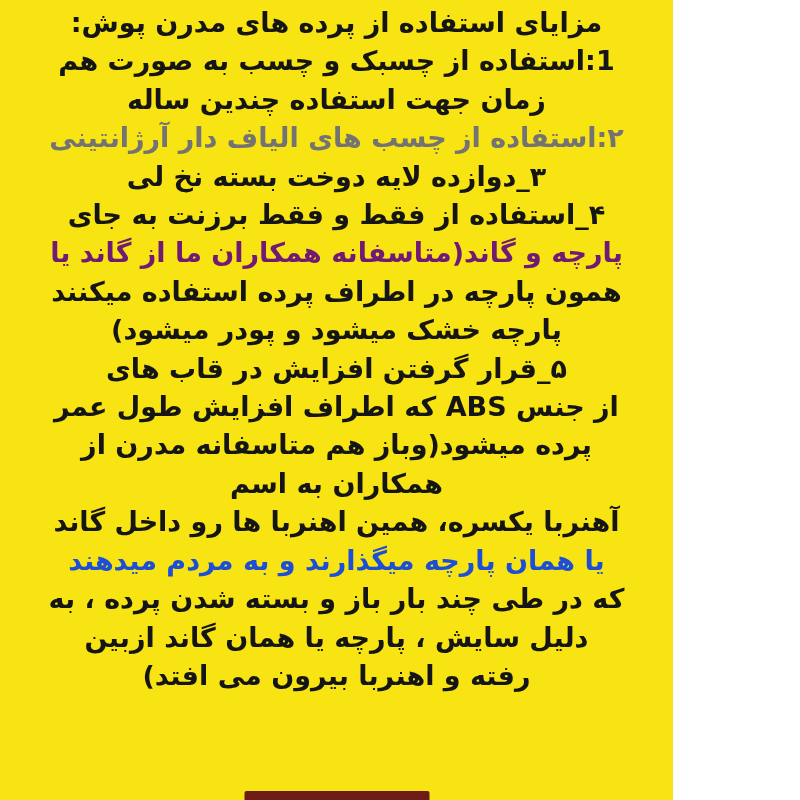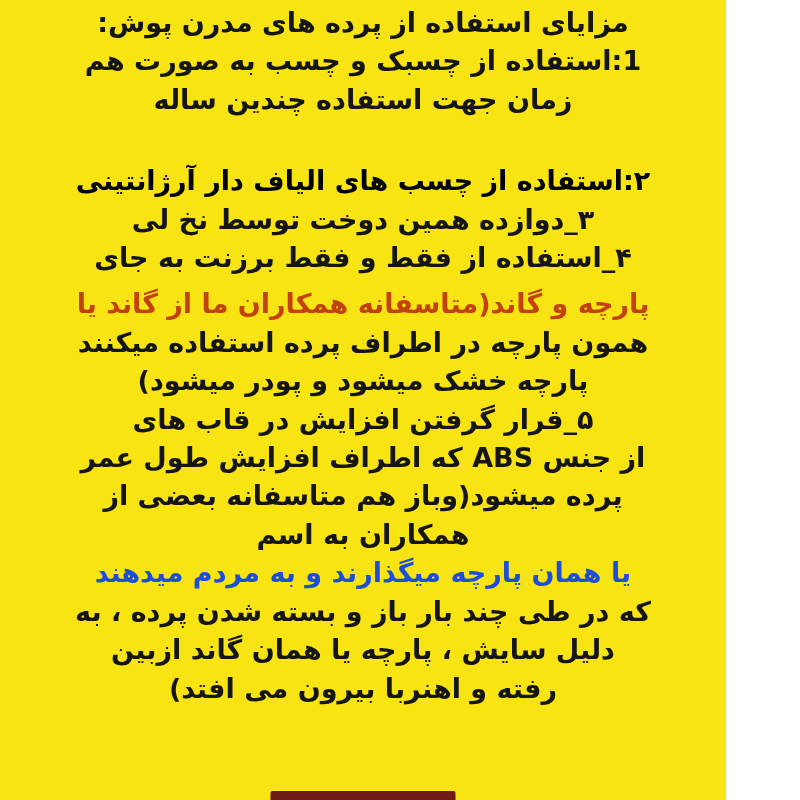--- a/index.html
+++ b/index.html
@@ -4,21 +4,21 @@
 <style>
   html, body {
     margin: 0;
     padding: 0;
     width: 800px;
     height: 800px;
     overflow: hidden;
   }
   .page {
     position: relative;
-    width: 726px;
+    width: 673px;
     height: 800px;
     box-sizing: border-box;
     direction: rtl;
     text-align: center;
     padding-top: 4px;
     background: #f7e412;
   }
   .line {
     font-family: "DejaVu Sans", sans-serif;
     font-weight: 700;
@@ -39,28 +39,29 @@
     border-radius: 2px 2px 0 0;
   }
 </style>
 </head>
 <body>
 
 <div class="page" style="background: rgb(247, 228, 18);">
   <div class="line" style="color: rgb(21, 21, 21);">مزایای استفاده از پرده های مدرن پوش:</div>
   <div class="line" style="color: rgb(21, 21, 21);">1:استفاده از چسبک و چسب به صورت هم</div>
   <div class="line" style="color: rgb(21, 21, 21);">زمان جهت استفاده چندین ساله</div>
-  <div class="line" style="color: #000000; margin-top: 43px;">۲:استفاده از چسب های الیاف دار آرژانتینی</div>
-  <div class="line" style="color: rgb(21, 21, 21);">۳_دوازده همین دوخت توسط نخ لی</div>
+  <div class="line" style="color: #737373;">۲:استفاده از چسب های الیاف دار آرژانتینی</div>
+  <div class="line" style="color: rgb(21, 21, 21);">۳_دوازده لایه دوخت بسته نخ لی</div>
   <div class="line" style="color: rgb(21, 21, 21);">۴_استفاده از فقط و فقط برزنت به جای</div>
-  <div class="line" style="color: #c2410c; margin-top: 8px;">پارچه و گاند(متاسفانه همکاران ما از گاند یا</div>
+  <div class="line" style="color: #701a75;">پارچه و گاند(متاسفانه همکاران ما از گاند یا</div>
   <div class="line" style="color: rgb(21, 21, 21);">همون پارچه در اطراف پرده استفاده میکنند</div>
   <div class="line" style="color: rgb(21, 21, 21);">پارچه خشک میشود و پودر میشود)</div>
   <div class="line" style="color: rgb(21, 21, 21);">۵_قرار گرفتن افزایش در قاب های</div>
   <div class="line" style="color: rgb(21, 21, 21);">از جنس ABS که اطراف افزایش طول عمر</div>
-  <div class="line" style="color: rgb(21, 21, 21);">پرده میشود(وباز هم متاسفانه بعضی از</div>
+  <div class="line" style="color: rgb(21, 21, 21);">پرده میشود(وباز هم متاسفانه مدرن از</div>
   <div class="line" style="color: rgb(21, 21, 21);">همکاران به اسم</div>
+  <div class="line" style="color: rgb(21, 21, 21);">آهنربا یکسره، همین اهنربا ها رو داخل گاند</div>
   <div class="line" style="color: #1d4ed8;">یا همان پارچه میگذارند و به مردم میدهند</div>
   <div class="line" style="color: rgb(21, 21, 21);">که در طی چند بار باز و بسته شدن پرده ، به</div>
   <div class="line" style="color: rgb(21, 21, 21);">دلیل سایش ، پارچه یا همان گاند ازبین</div>
   <div class="line" style="color: rgb(21, 21, 21);">رفته و اهنربا بیرون می افتد)</div>
   <div class="bottom-bar" style="background: rgb(110, 27, 21);"></div>
 </div>
 
 </body></html>

